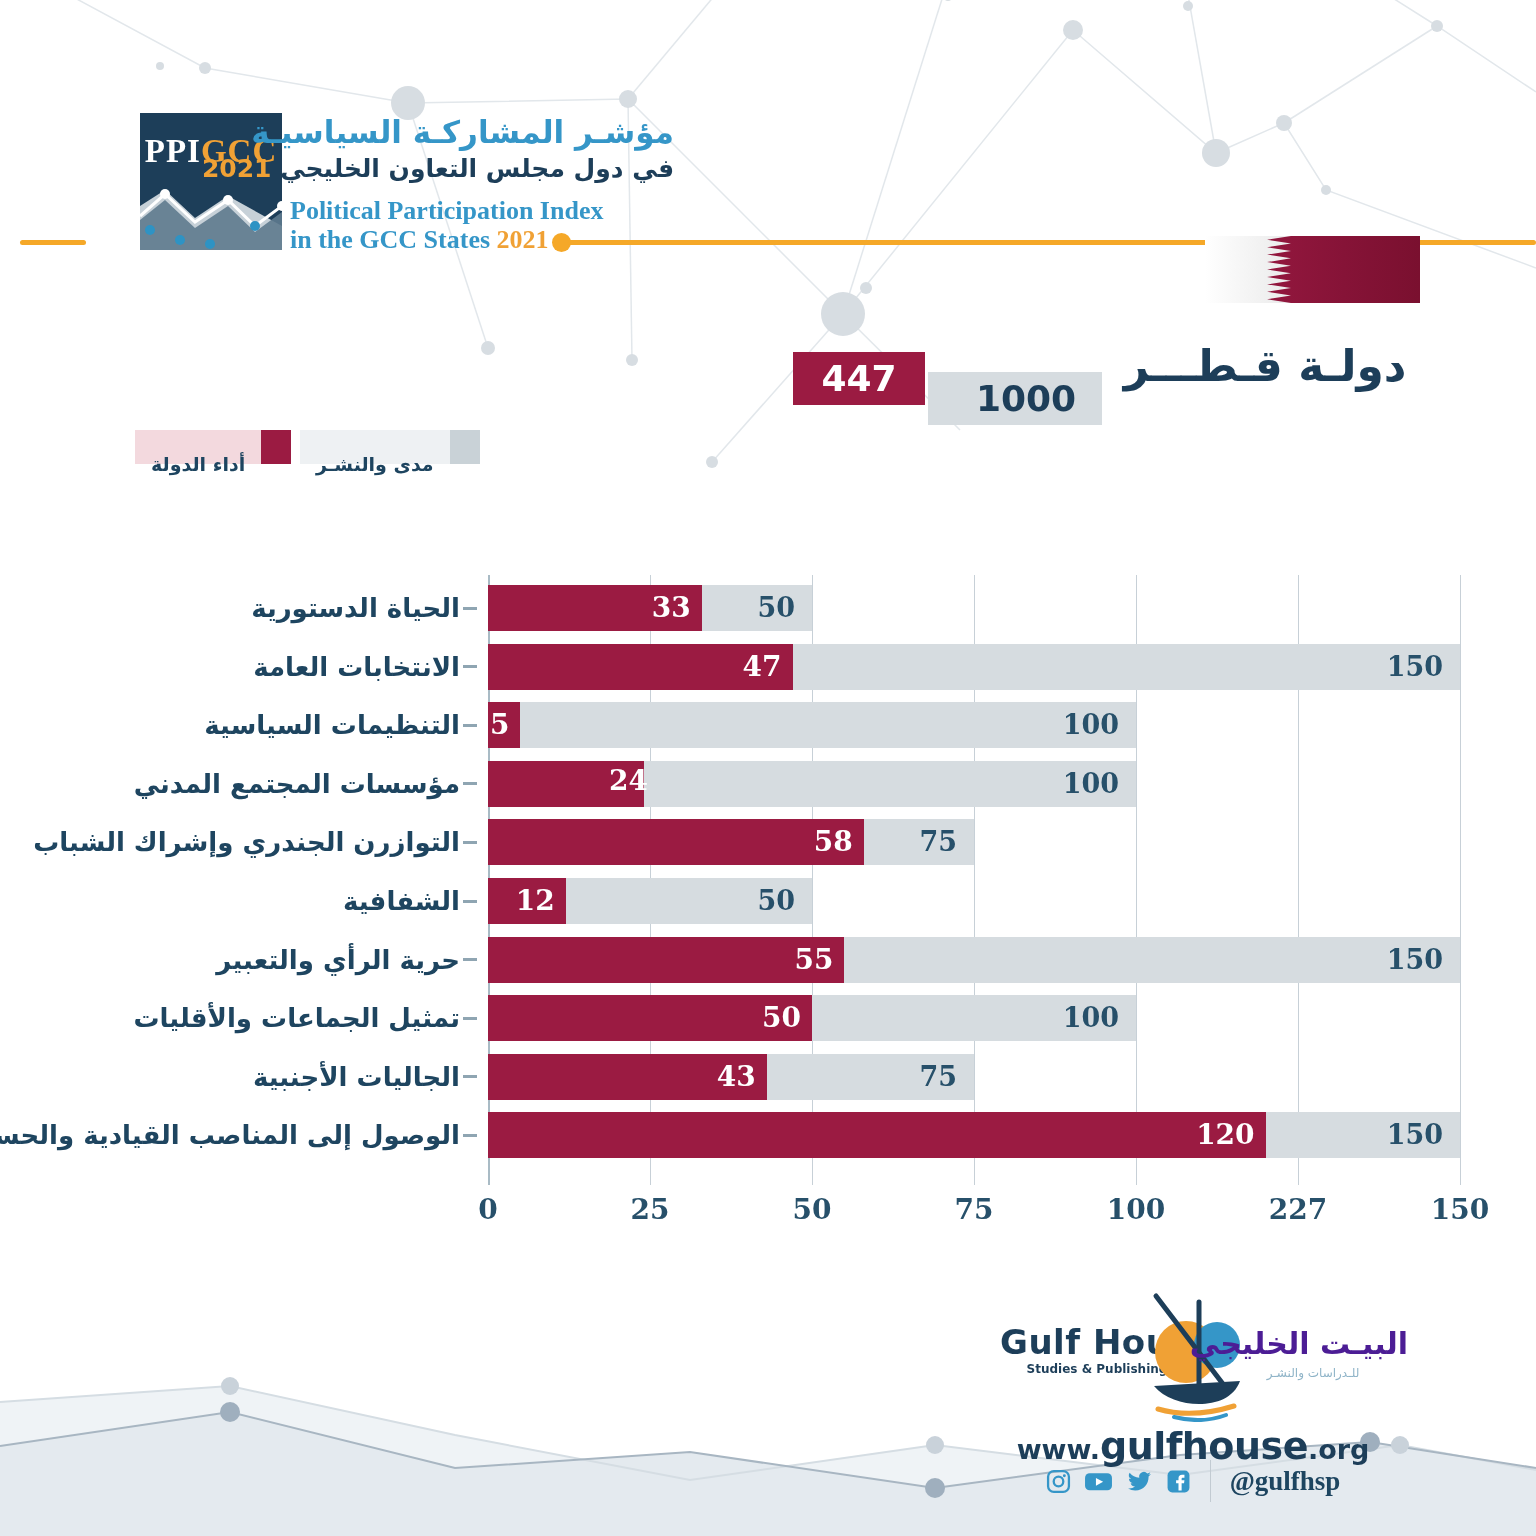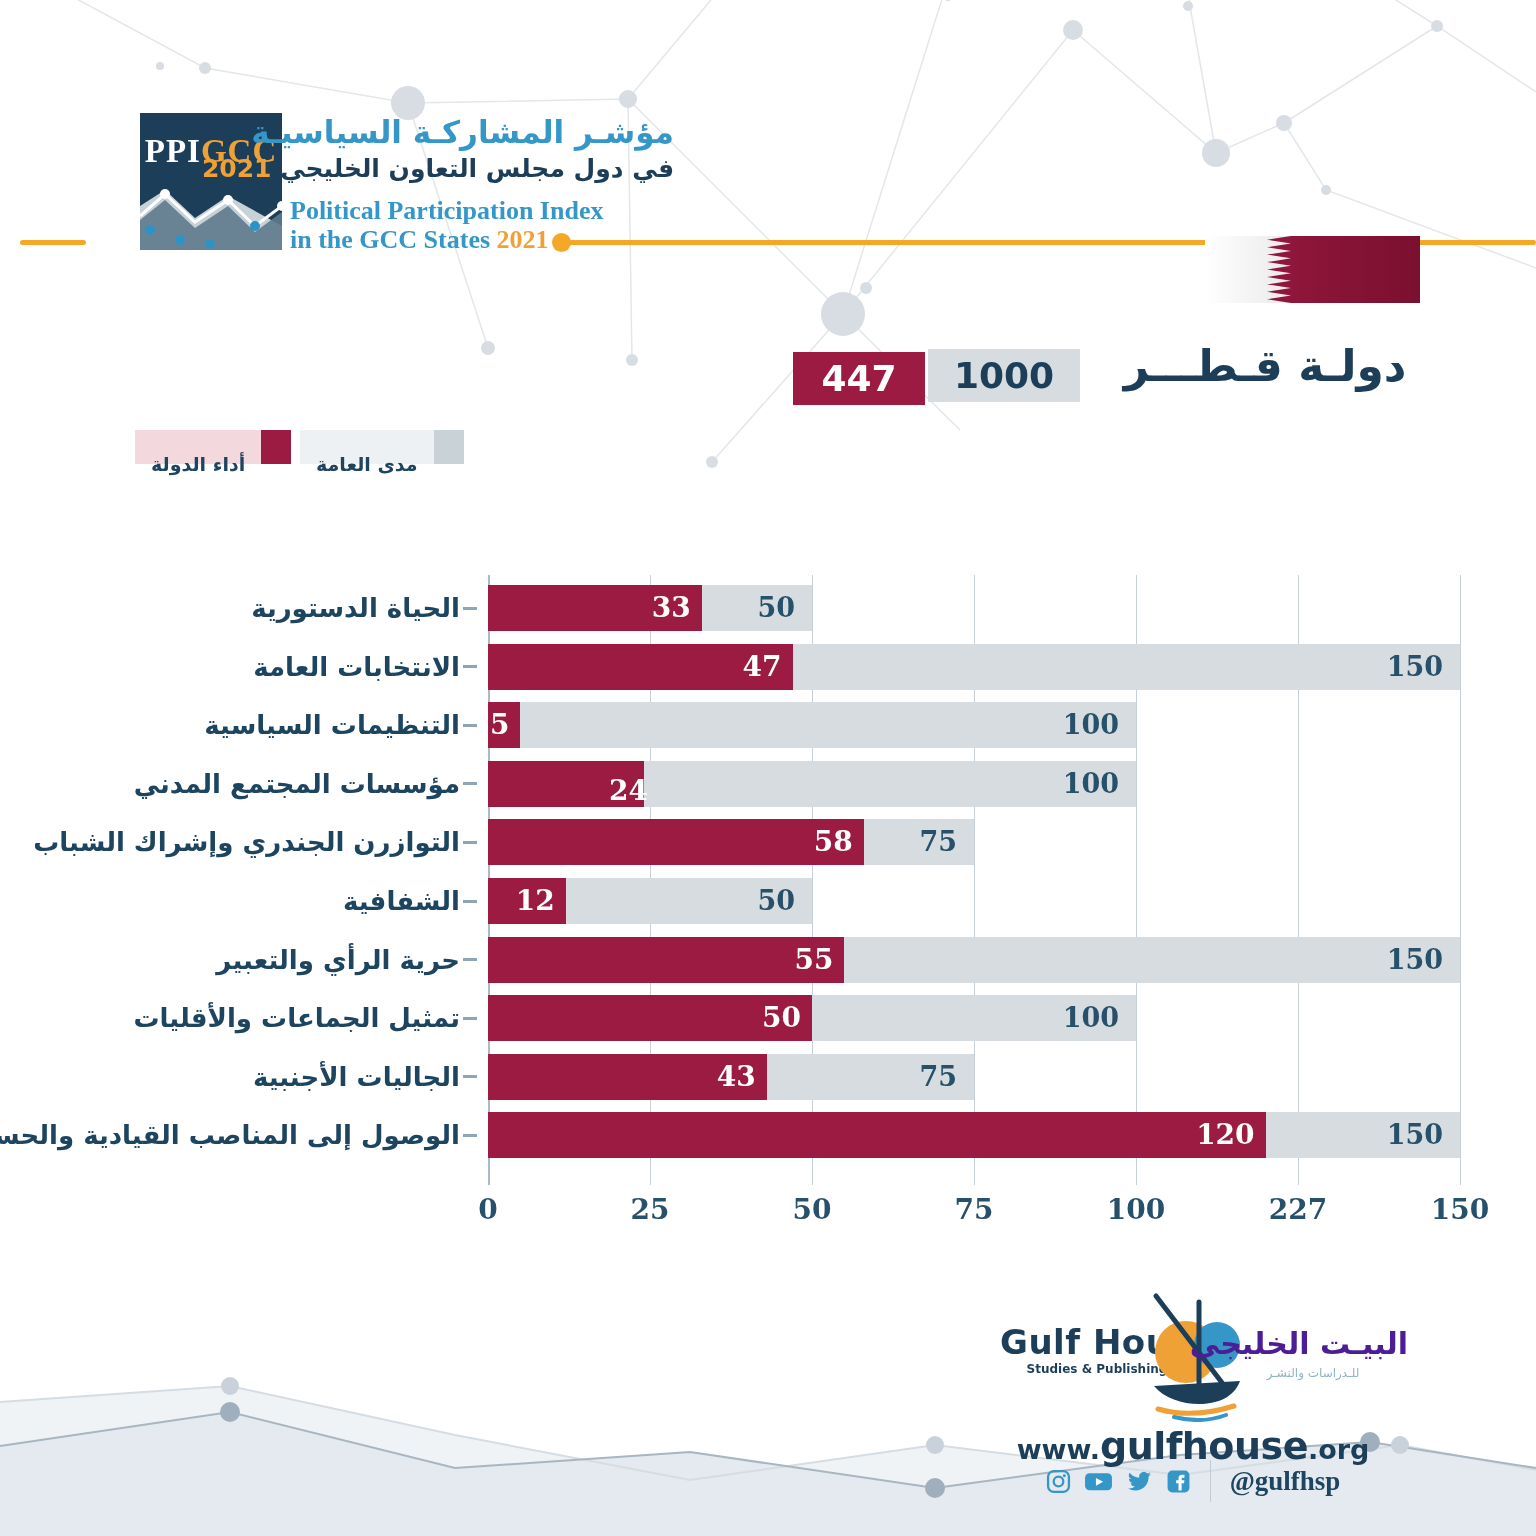--- a/index.html
+++ b/index.html
@@ -26,22 +26,22 @@
 
   .yline{position:absolute;top:240px;height:5px;background:#F5A828;border-radius:3px;z-index:1;}
   .ydot{position:absolute;left:552px;top:233px;width:19px;height:19px;border-radius:50%;background:#F5A828;z-index:1;}
   .flag{position:absolute;left:1205px;top:236px;z-index:2;}
 
   
   .country-name{position:absolute;left:1100px;top:340px;width:330px;direction:rtl;text-align:center;
                 font-size:44px;font-weight:700;color:#1D3E59;white-space:nowrap;}
   .score-box{position:absolute;left:793px;top:352px;width:132px;height:53px;background:#9B1B42;color:#fff;
              font-size:36px;font-weight:700;display:flex;align-items:center;justify-content:center;}
-  .scale-box{position:absolute;left:928px;top:349px;width:152px;height:53px;background:#D6DCE0;color:#1D3E59;
-             font-size:36px;font-weight:700;display:flex;align-items:center;justify-content:center;}
+  .scale-box{position:absolute;left:928px;top:372px;width:152px;height:53px;background:#D6DCE0;color:#1D3E59;
+             font-size:36px;font-weight:700;display:flex;align-items:center;justify-content:center;padding-left:22px;}
 
   
   .chip{position:absolute;top:430px;height:34px;display:flex;align-items:stretch;direction:ltr;}
   .chip .txt{display:flex;align-items:center;padding:0 16px;font-size:19px;font-weight:700;color:#1E4560;direction:rtl;margin-top:33px;}
   .chip .sq{width:30px;}
   .chip-perf{left:135px;background:#F3D9DE;}
   .chip-perf .sq{background:#9B1B42;}
   .chip-scale{left:300px;background:#EEF1F3;}
   .chip-scale .sq{background:#C9D2D7;}
 
@@ -200,21 +200,21 @@
 
   <div class="country-name">دولـة قـطـــر</div>
   <div class="score-box">447</div>
   <div class="scale-box">1000</div>
 
   <div class="chip chip-perf">
     <div class="txt">أداء الدولة</div>
     <div class="sq"></div>
   </div>
   <div class="chip chip-scale">
-    <div class="txt">مدى العامة</div>
+    <div class="txt">مدى والنشـر</div>
     <div class="sq"></div>
   </div>
 
   <div id="chart-area">
       <div class="gridline axis0" style="left: 488px;"></div>
       <div class="tick-label" style="left: 443px;">0</div>
       <div class="gridline" style="left: 650px;"></div>
       <div class="tick-label" style="left: 605px;">25</div>
       <div class="gridline" style="left: 812px;"></div>
       <div class="tick-label" style="left: 767px;">50</div>
@@ -240,21 +240,21 @@
       <div class="row-label" style="top: 68.6px;">الانتخابات العامة</div>
       <div class="bar-track" style="top: 127.2px; width: 648px;"></div>
       <div class="total-label" style="top: 127.2px; width: 648px;">100</div>
       <div class="bar-fill" style="top: 127.2px; width: 32.4px;"></div>
       <div class="value-label" style="top: 127.2px; width: 32.4px;">5</div>
       <div class="row-dash" style="top: 148.7px;"></div>
       <div class="row-label" style="top: 127.2px;">التنظيمات السياسية</div>
       <div class="bar-track" style="top: 185.8px; width: 648px;"></div>
       <div class="total-label" style="top: 185.8px; width: 648px;">100</div>
       <div class="bar-fill" style="top: 185.8px; width: 155.52px;"></div>
-      <div class="value-label" style="top: 193px; width: 171px;">24</div>
+      <div class="value-label" style="top: 183px; width: 171px;">24</div>
       <div class="row-dash" style="top: 207.3px;"></div>
       <div class="row-label" style="top: 185.8px;">مؤسسات المجتمع المدني</div>
       <div class="bar-track" style="top: 244.4px; width: 486px;"></div>
       <div class="total-label" style="top: 244.4px; width: 486px;">75</div>
       <div class="bar-fill" style="top: 244.4px; width: 375.84px;"></div>
       <div class="value-label" style="top: 244.4px; width: 375.84px; padding-left: 23px;">58</div>
       <div class="row-dash" style="top: 265.9px;"></div>
       <div class="row-label" style="top: 244.4px;">التوازرن الجندري وإشراك الشباب</div>
       <div class="bar-track" style="top: 303px; width: 324px;"></div>
       <div class="total-label" style="top: 303px; width: 324px;">50</div>

